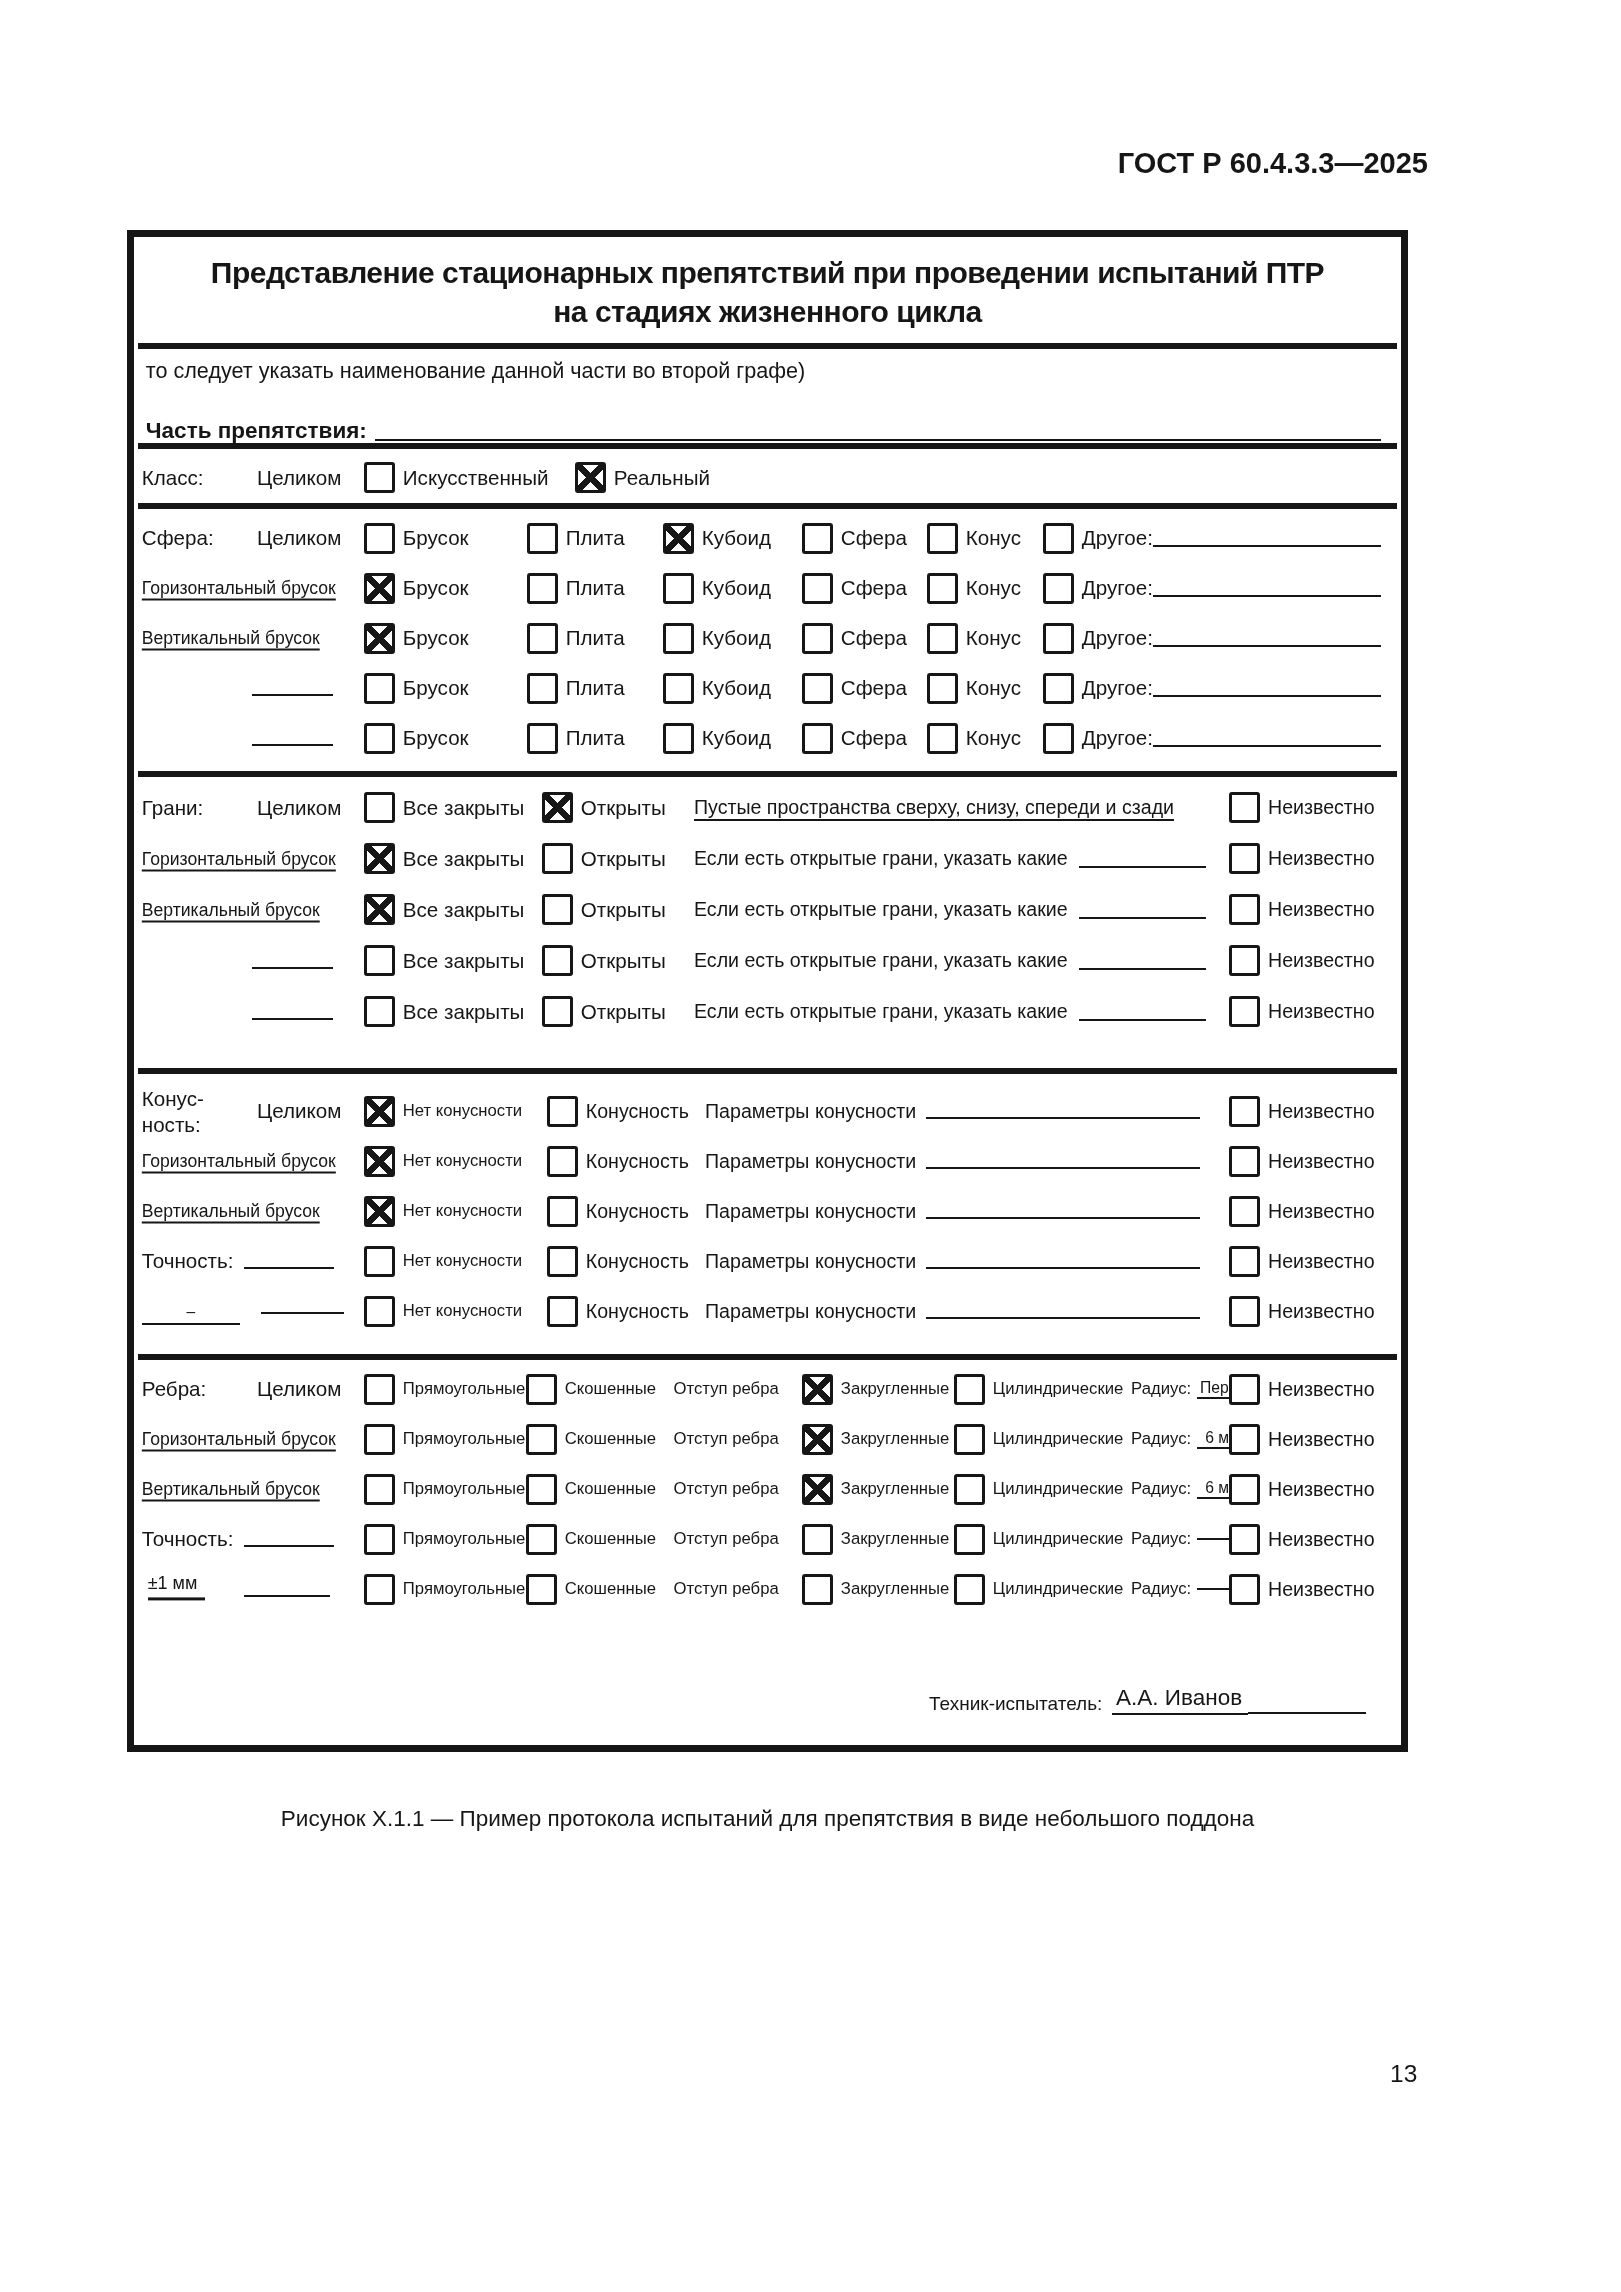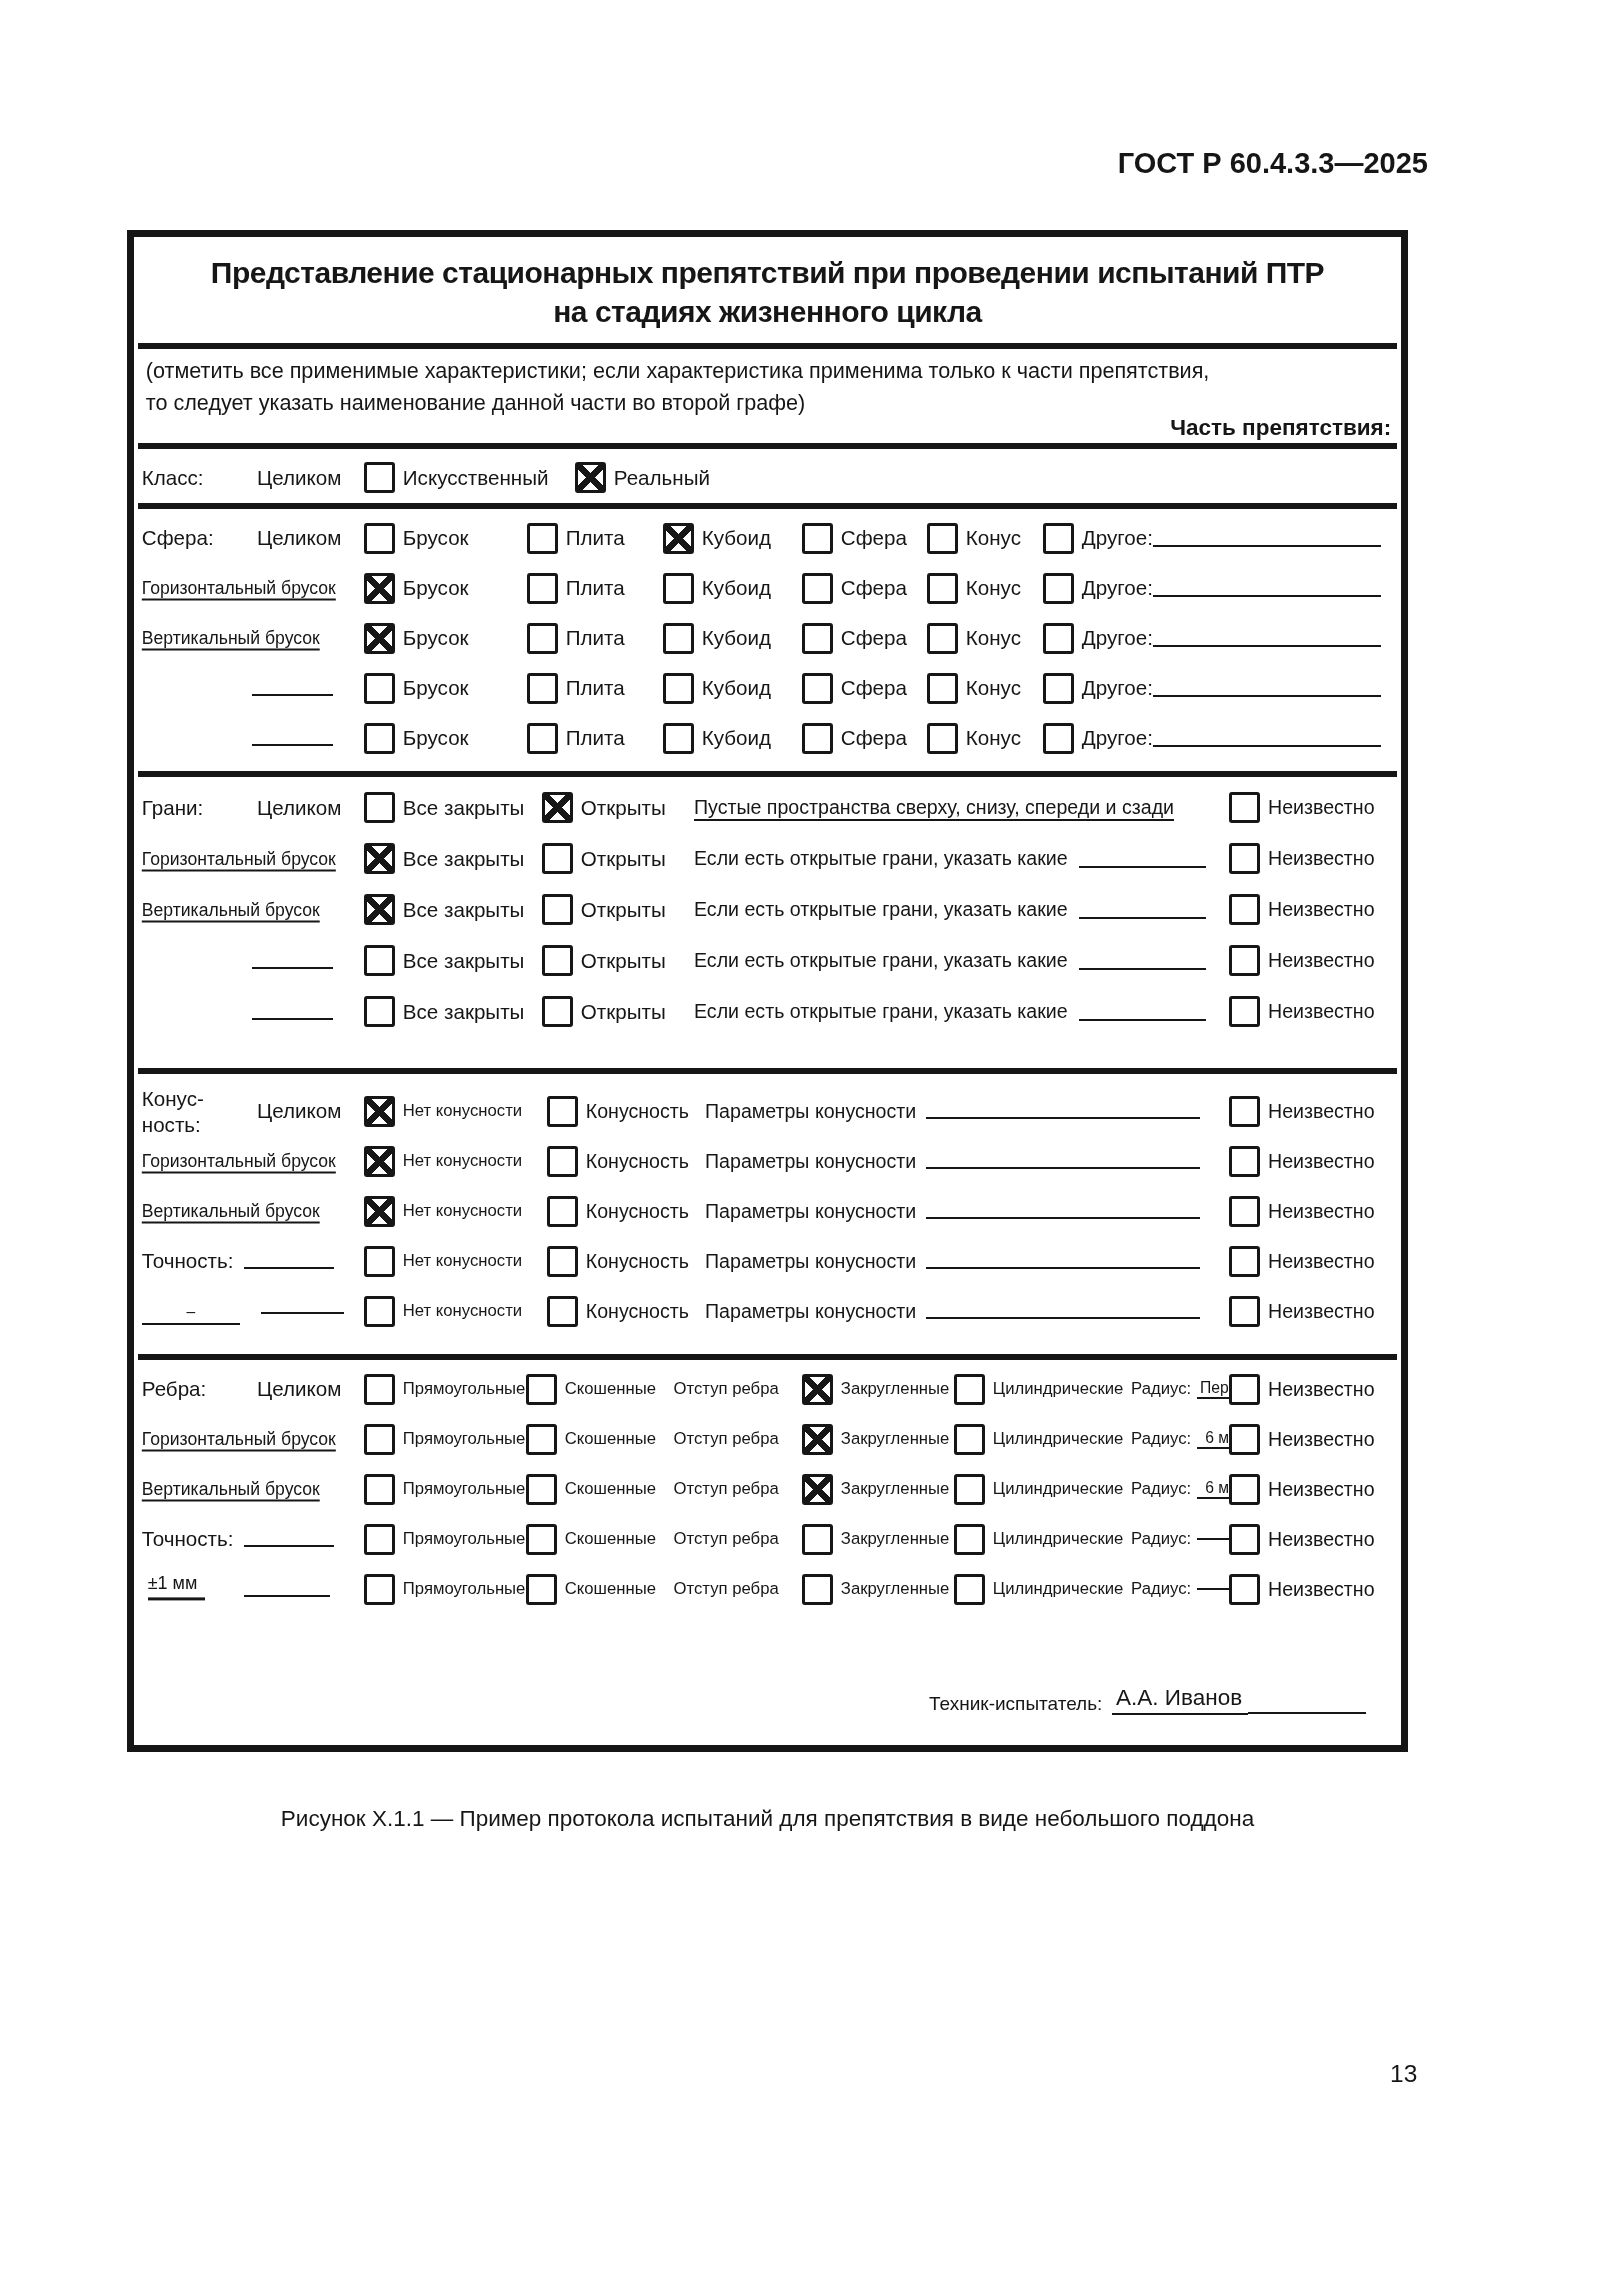--- a/index.html
+++ b/index.html
@@ -5,21 +5,21 @@
   html,body{margin:0;padding:0;background:#ffffff;}
   .page{position:relative;width:1621px;height:2293px;background:#ffffff;overflow:hidden;
         font-family:"Liberation Sans", sans-serif;color:#161616;}
   .gost{position:absolute;top:147px;right:193px;font-size:29px;font-weight:bold;white-space:nowrap;}
   .formbox{position:absolute;left:127px;top:230px;width:1281px;height:1522px;
            border:7.8px solid #161616;box-sizing:border-box;}
   .abs{position:absolute;left:0;right:0;}
   .title{top:15.7px;text-align:center;font-weight:bold;font-size:30px;line-height:39px;letter-spacing:-0.5px;}
   .hr{position:absolute;left:3.9px;right:3.9px;height:5.9px;background:#161616;}
   .note{top:118px;left:11.8px;right:11.8px;font-size:21.6px;line-height:32px;}
-  .partline{top:178px;left:11.8px;right:9.8px;display:flex;align-items:flex-end;height:29px;flex-direction:column;}
+  .partline{top:178px;left:11.8px;right:9.8px;display:flex;align-items:flex-end;height:29px;}
   .partline .b{font-weight:bold;font-size:22.5px;white-space:nowrap;}
   .sec{position:absolute;left:0;right:9.8px;}
   .row{display:flex;align-items:center;height:50px;}
   .row46{height:45px;}
   .row52{height:51px;}
   .pcol{position:relative;flex:none;width:230px;height:100%;}
   .slabel{position:absolute;left:7.8px;top:50%;transform:translateY(-50%);font-size:20.6px;white-space:nowrap;}
   .slabel2{line-height:25.5px;}
   .pname{position:absolute;left:123px;top:50%;transform:translateY(-50%);font-size:20.6px;white-space:nowrap;}
   .pname2{position:absolute;left:7.8px;top:50%;transform:translateY(-50%);font-size:17.6px;white-space:nowrap;
@@ -64,21 +64,20 @@
   <div class="formbox">
 
     <div class="abs title">
       <div>Представление стационарных препятствий при проведении испытаний ПТР</div>
       <div>на стадиях жизненного цикла</div>
     </div>
 
     <div class="hr" style="top:106px"></div>
 
     <div class="abs note">
-      <div>(отметить все применимые характеристики; если характеристика применима только к части препятствия,</div>
       <div>то следует указать наименование данной части во второй графе)</div>
     </div>
 
     <div class="abs partline">
       <span class="b">Часть препятствия:</span>
       <span class="fill fgrow" style="height:0;align-self:flex-end;margin-bottom:2.9px;margin-left:7.8px"></span>
     </div>
 
     <div class="hr" style="top:206px"></div>
 

